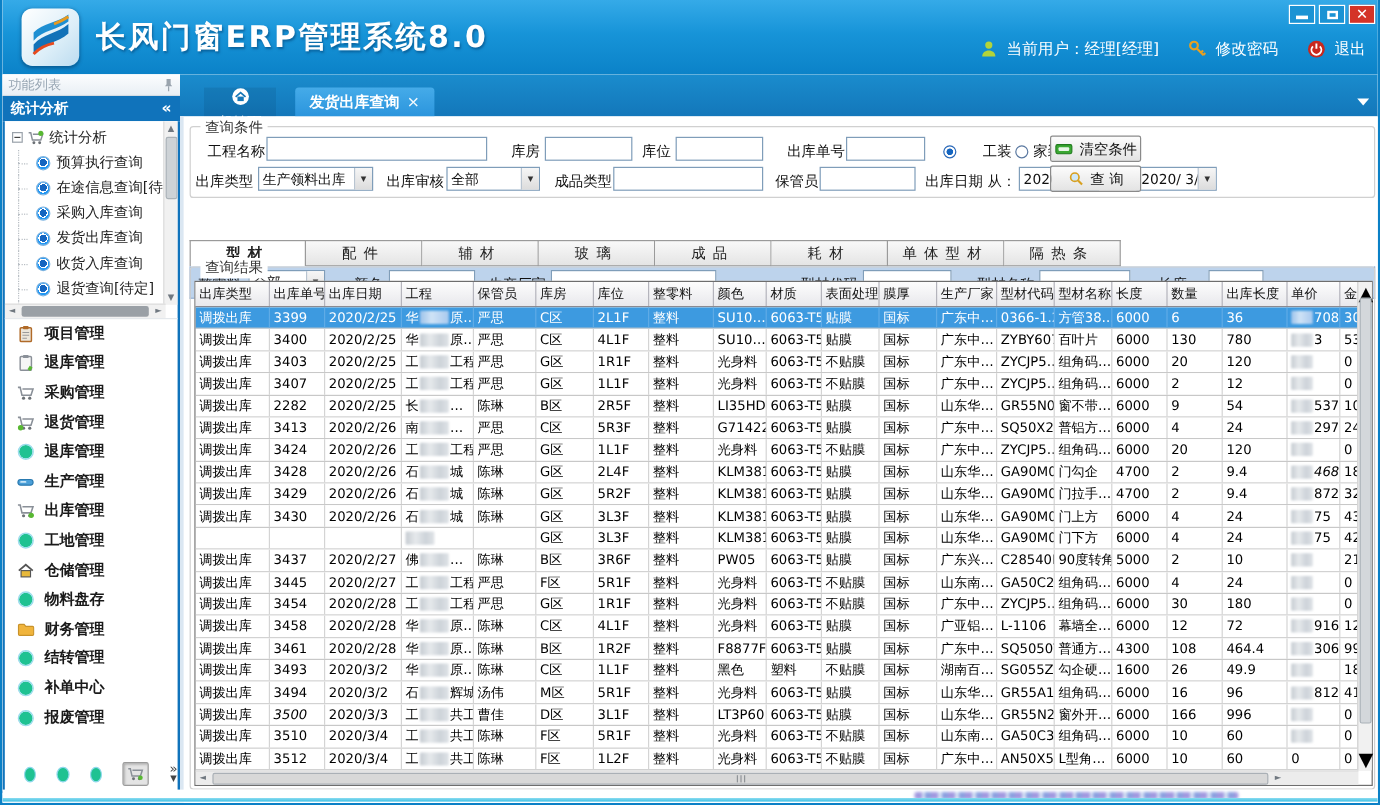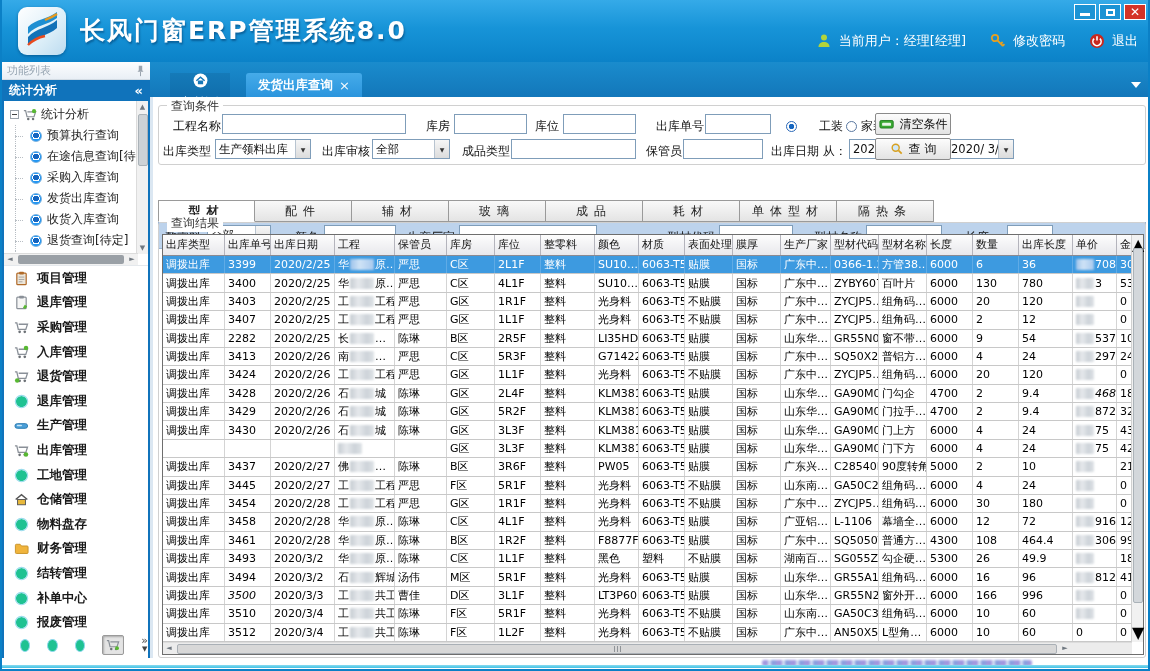--- a/index.html
+++ b/index.html
@@ -280,31 +280,20 @@
               </svg>
             </span>
             <span>采购管理</span>
           </div>
           <div class="menu-item">
             <span class="icn">
               <svg viewBox="0 0 16 16" width="15" height="15">
                 <path d="M1 3h2l1.6 7h8l1.8-5.5H5" fill="none" stroke="#8a9098" stroke-width="1.4"></path>
                 <circle cx="6" cy="12.6" r="1.4" fill="#6c7176"></circle>
                 <circle cx="11.5" cy="12.6" r="1.4" fill="#6c7176"></circle>
-                <circle cx="12.8" cy="3.2" r="2.4" fill="#58b832"></circle>
-              </svg>
-            </span>
-            <span>入库管理</span>
-          </div>
-          <div class="menu-item">
-            <span class="icn">
-              <svg viewBox="0 0 16 16" width="15" height="15">
-                <path d="M1 3h2l1.6 7h8l1.8-5.5H5" fill="none" stroke="#8a9098" stroke-width="1.4"></path>
-                <circle cx="6" cy="12.6" r="1.4" fill="#6c7176"></circle>
-                <circle cx="11.5" cy="12.6" r="1.4" fill="#6c7176"></circle>
                 <circle cx="3.4" cy="12.2" r="2.4" fill="#58b832"></circle>
               </svg>
             </span>
             <span>退货管理</span>
           </div>
           <div class="menu-item">
             <span class="icn">
               <svg viewBox="0 0 16 16" width="15" height="15">
                 <circle cx="8" cy="8" r="6" fill="#1fc292"></circle>
                 <circle cx="8" cy="8" r="6.6" fill="none" stroke="#9adcec" stroke-width="1.2"></circle>
@@ -1024,21 +1013,21 @@
                 <div class="c" style="width: 48px;">C区</div>
                 <div class="c" style="width: 46px;">1L1F</div>
                 <div class="c" style="width: 54px;">整料</div>
                 <div class="c" style="width: 44px;">黑色</div>
                 <div class="c" style="width: 46px;">塑料</div>
                 <div class="c" style="width: 48px;">不贴膜</div>
                 <div class="c" style="width: 48px;">国标</div>
                 <div class="c" style="width: 50px;">湖南百…</div>
                 <div class="c" style="width: 48px;">SG055Z</div>
                 <div class="c" style="width: 48px;">勾企硬…</div>
-                <div class="c" style="width: 46px;">5300</div>
+                <div class="c" style="width: 46px;">1600</div>
                 <div class="c" style="width: 46px;">26</div>
                 <div class="c" style="width: 54px;">49.9</div>
                 <div class="c" style="width: 44px;">
                   <span class="chip" style="width: 18px;"></span>
                 </div>
                 <div class="c" style="width: 16px;">182</div>
               </div>
               <div class="grow">
                 <div class="c" style="width: 62px;">调拨出库</div>
                 <div class="c" style="width: 46px;">3494</div>

